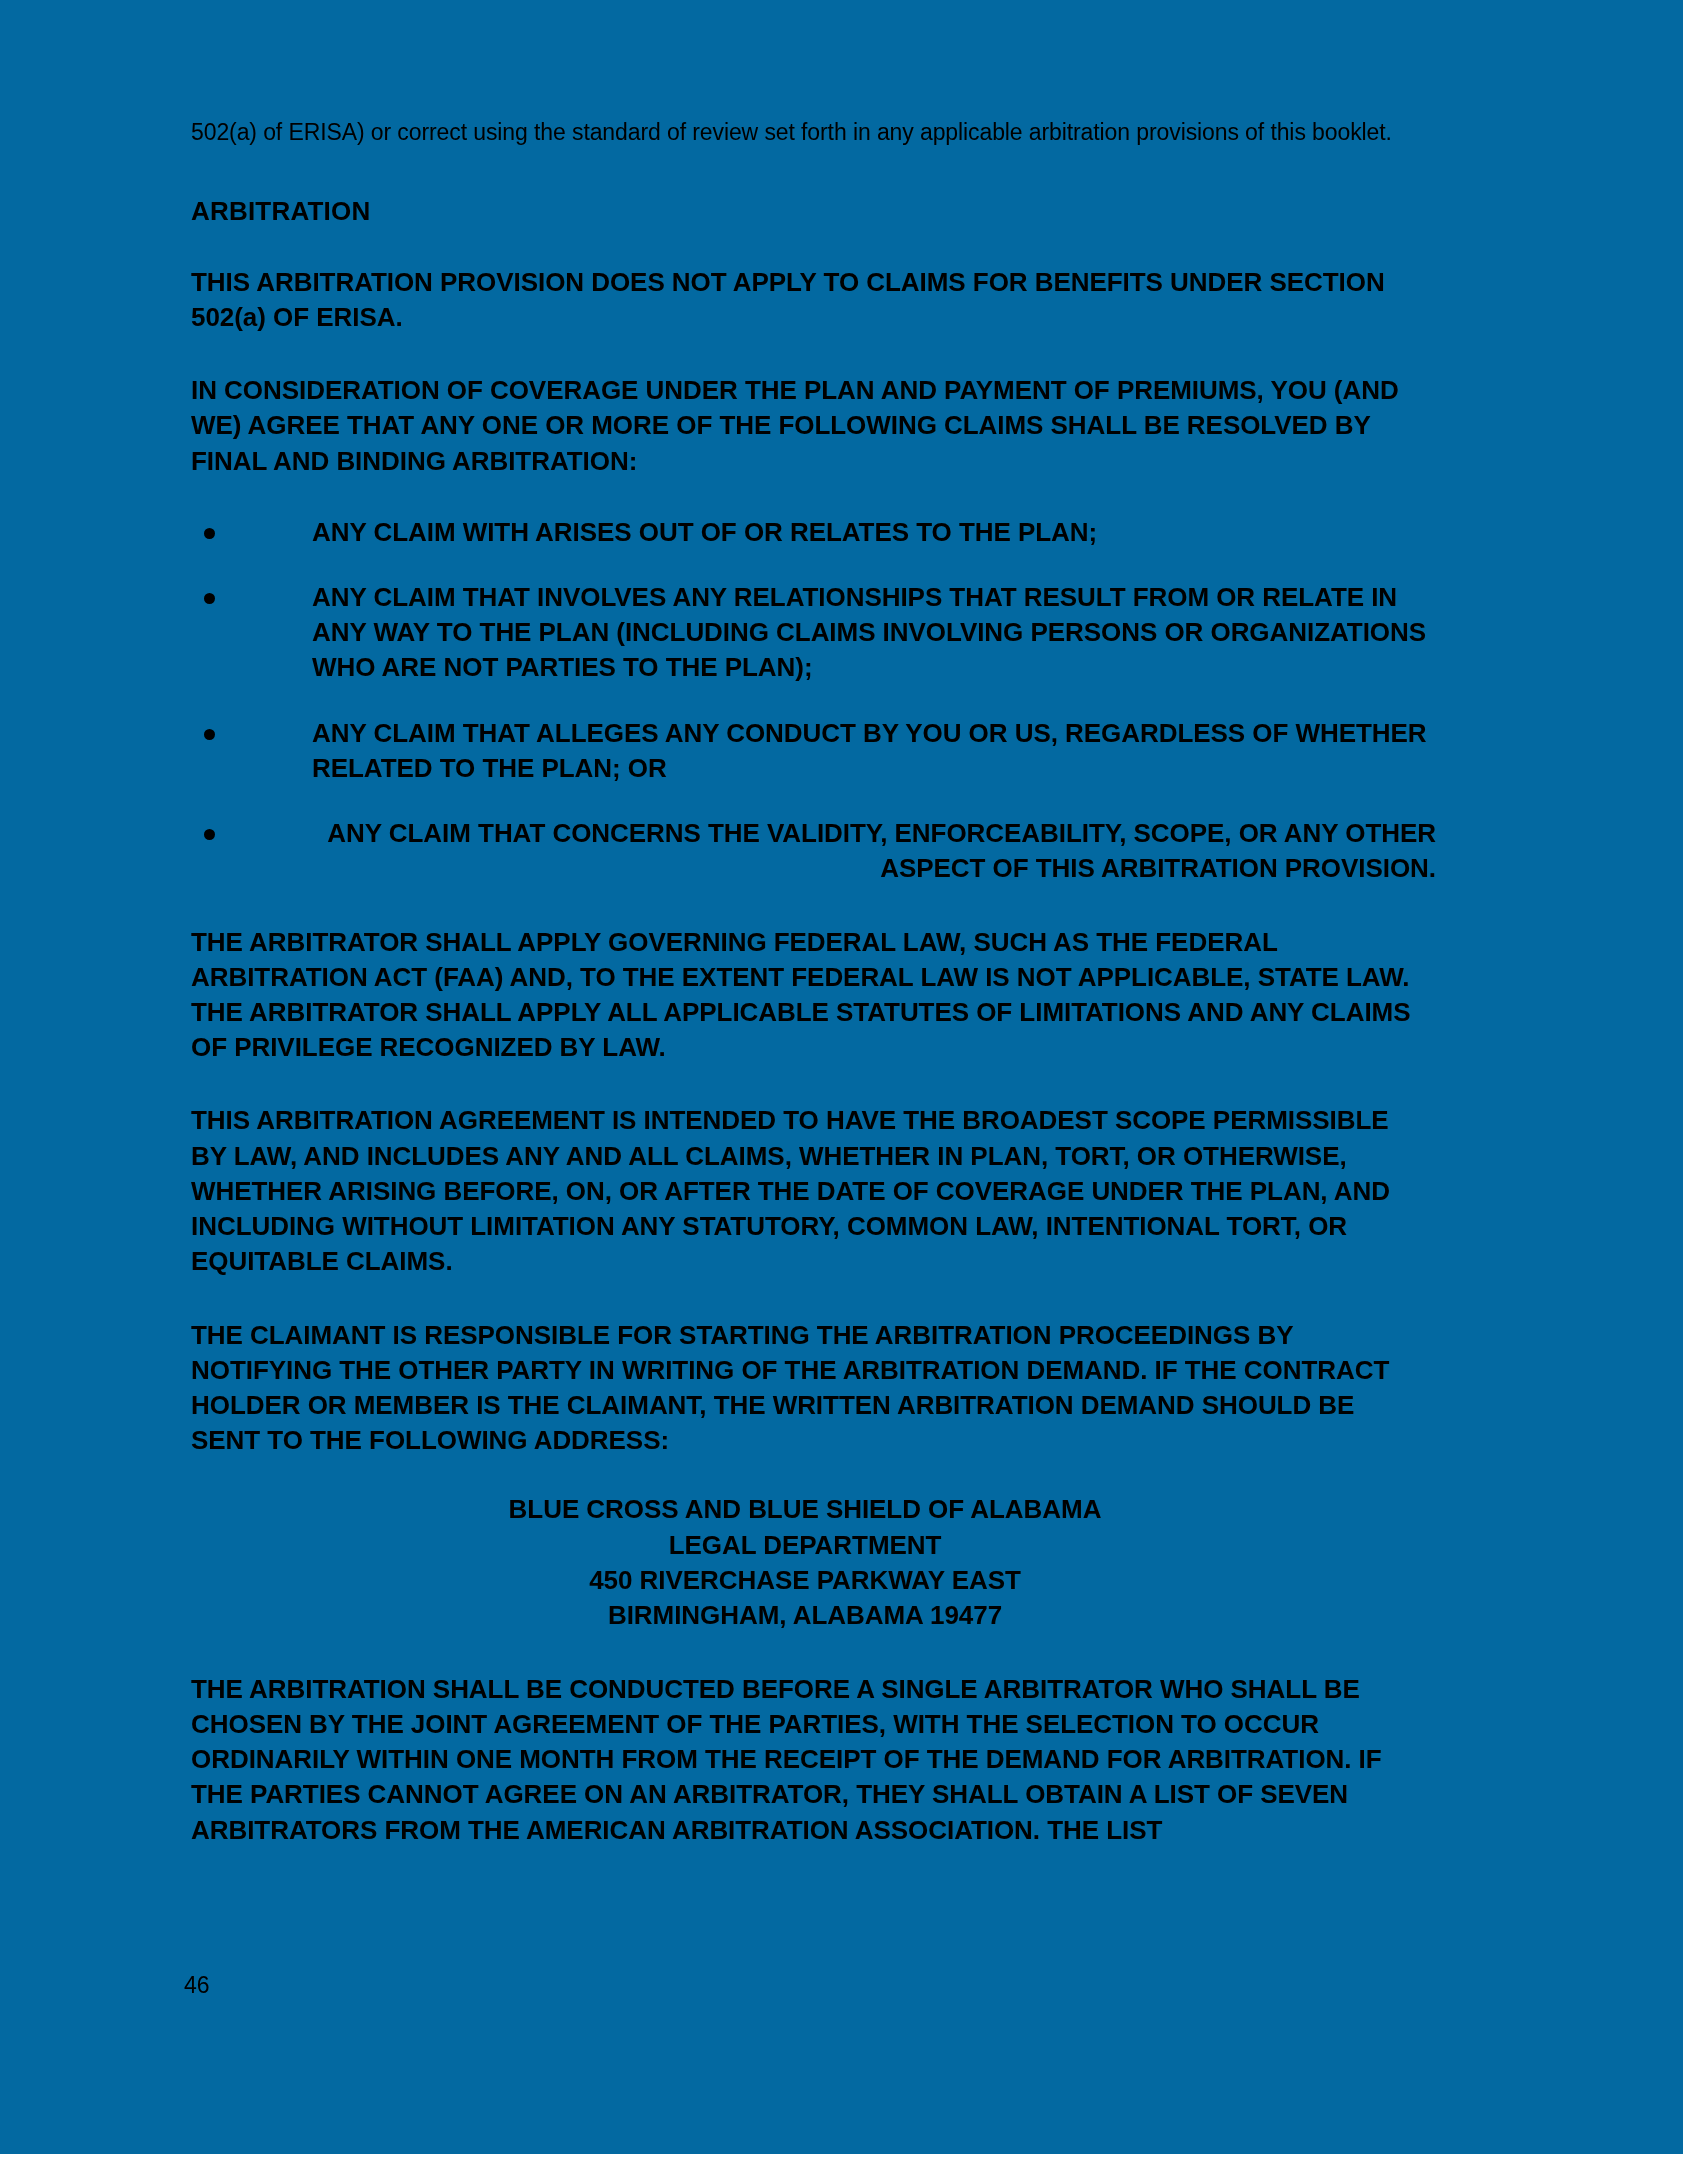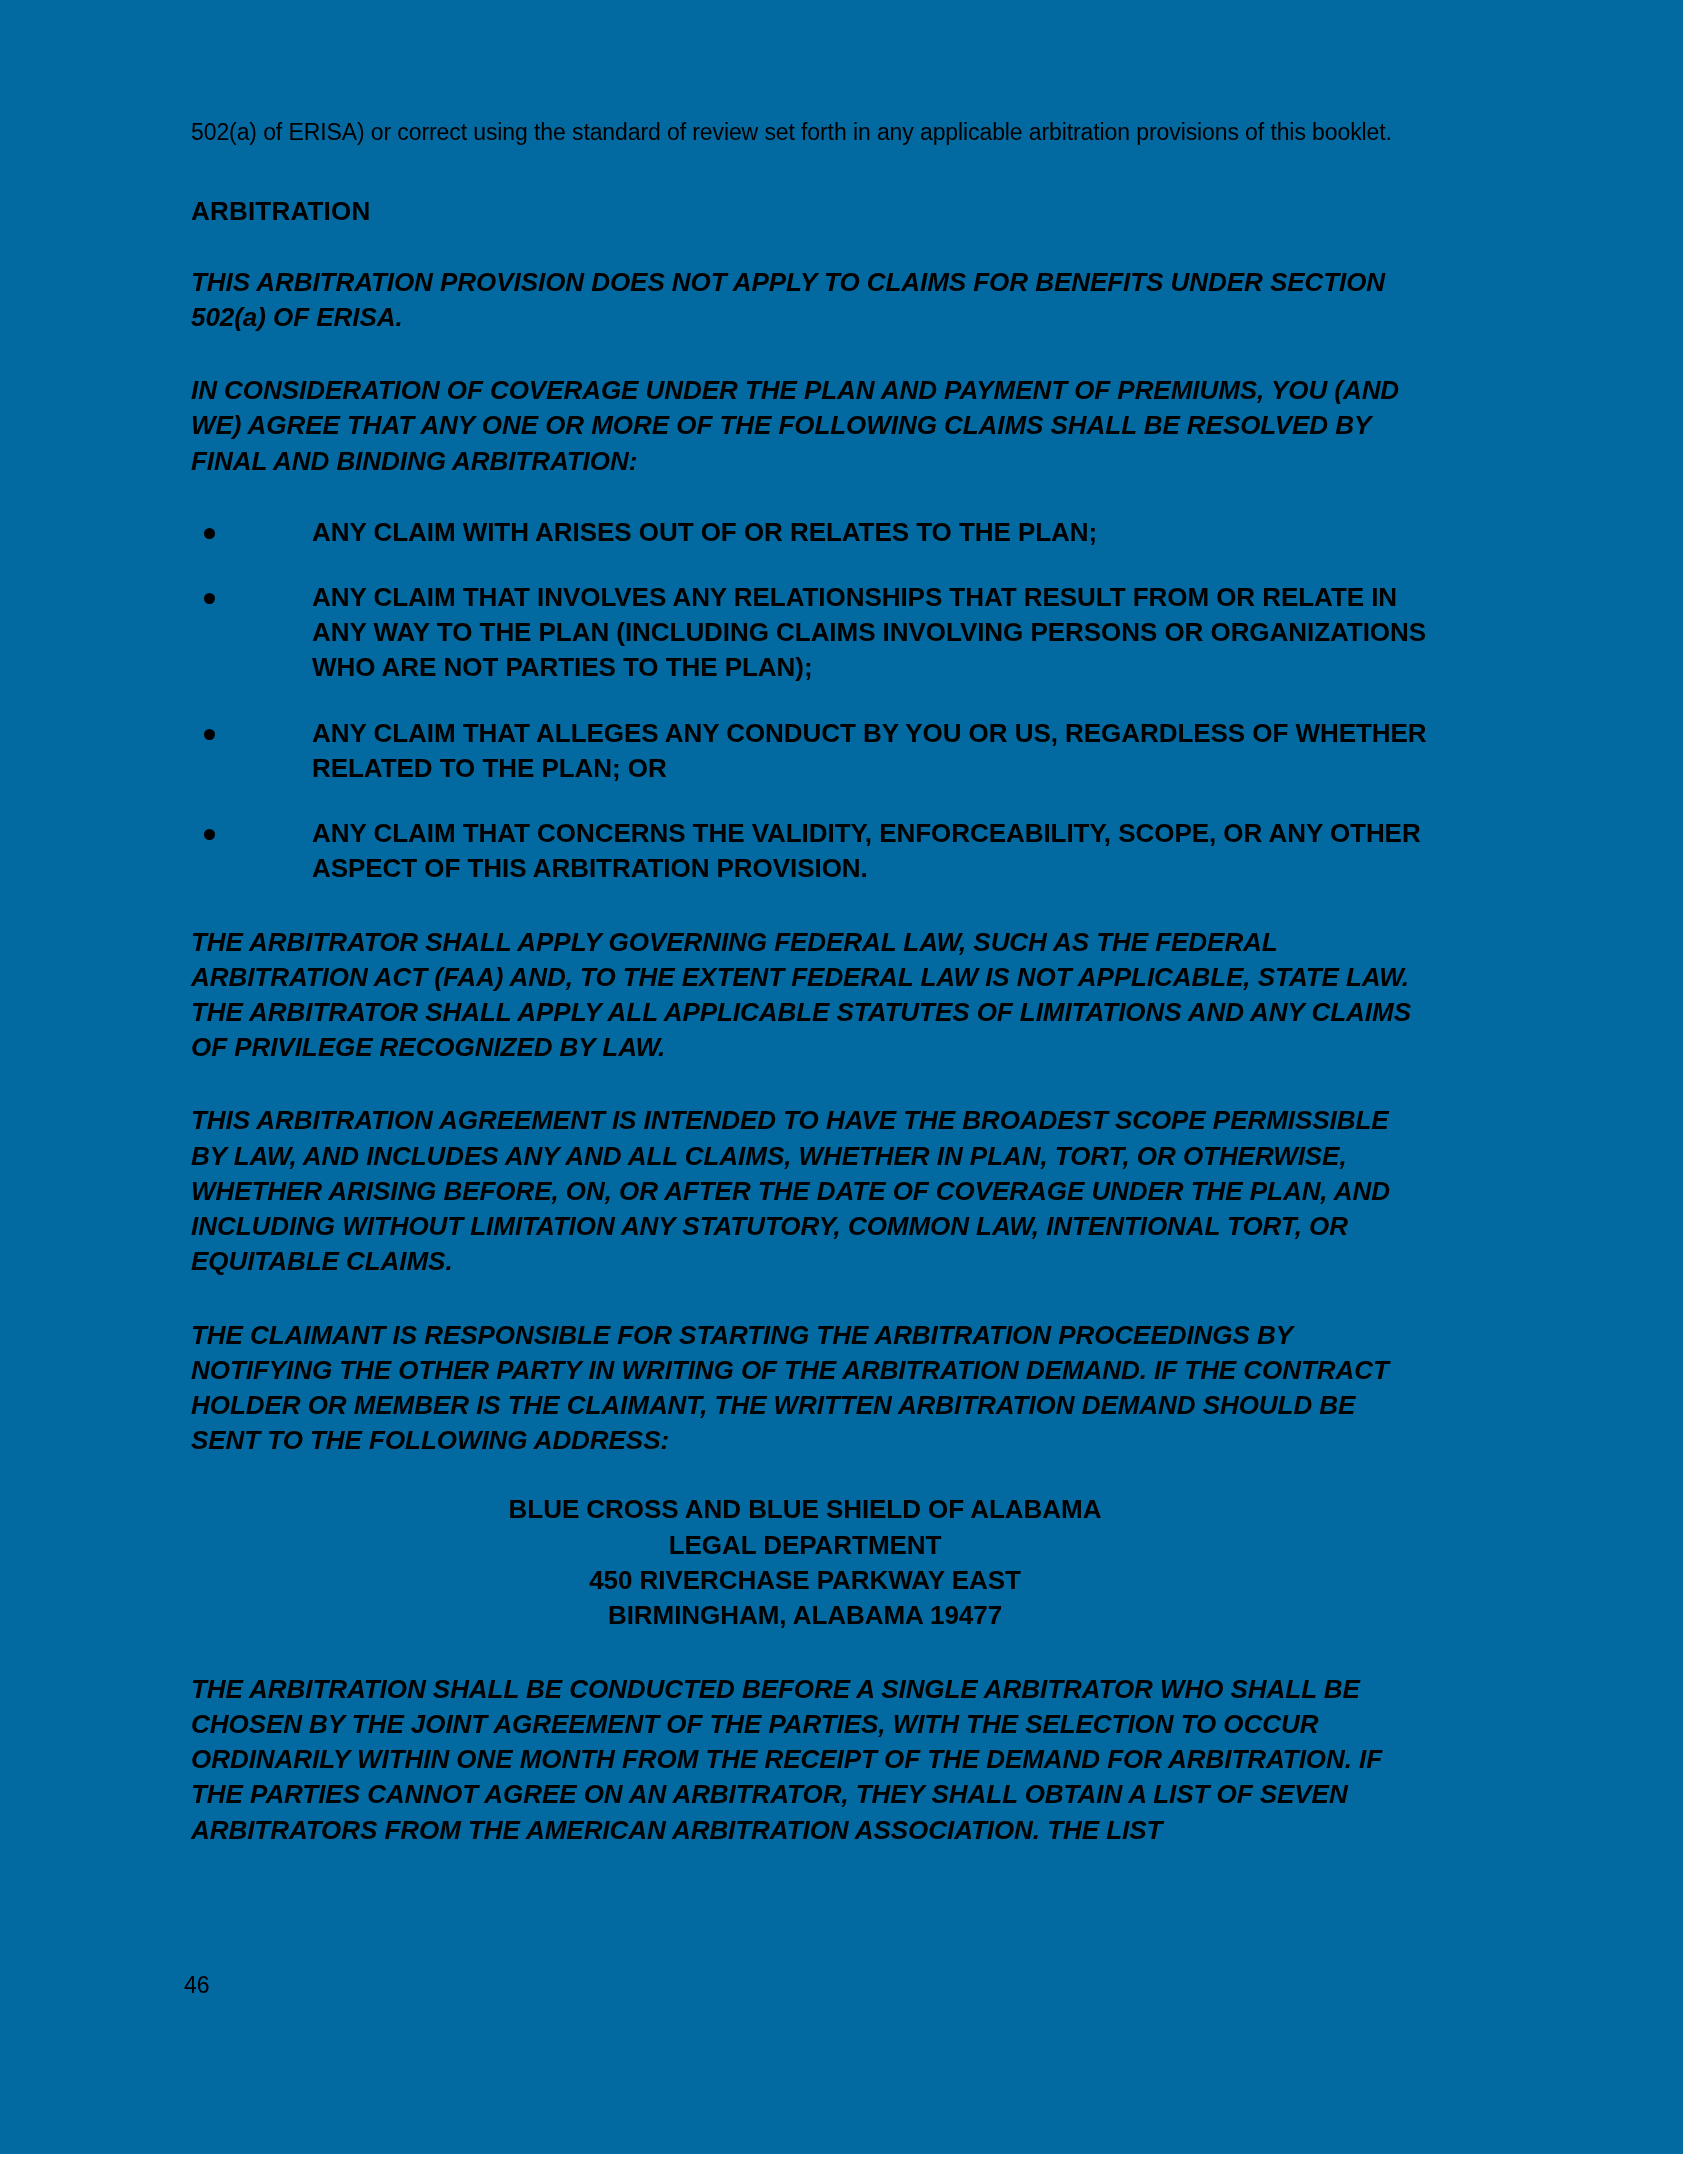--- a/index.html
+++ b/index.html
@@ -51,41 +51,40 @@
   }
 
   
   .para {
     font-size: 26px;
     font-weight: bold;
     line-height: 1.355;
     letter-spacing: -0.05px;
     margin: 38px 0 0 0;
     width: 1238px;
-    font-style: italic;
   }
   .para.tight { width: 1233px; }
 
   
   .bullets {
     list-style: none;
     margin: 36px 0 0 0;
     padding: 0;
   }
   .bullet-item {
     position: relative;
     padding-left: 121px;
     font-size: 26px;
     font-weight: bold;
     line-height: 1.355;
     letter-spacing: -0.05px;
     margin-bottom: 30px;
     width: 1124px;
   }
-  .bullet-item:last-child { margin-bottom: 4px; }
+  .bullet-item:last-child { margin-bottom: 4px; text-align: right; }
   .bullet-dot {
     position: absolute;
     left: 13px;
     top: 13px;
     width: 11px;
     height: 11px;
     background: #000000;
     border-radius: 50%;
   }
 

